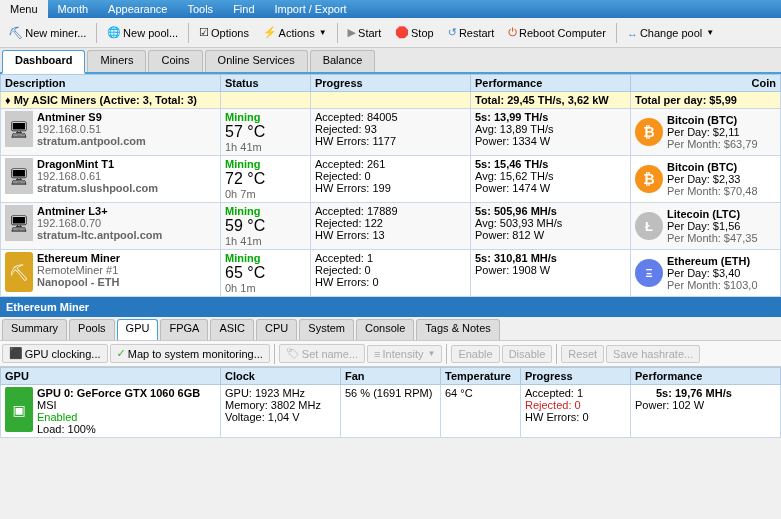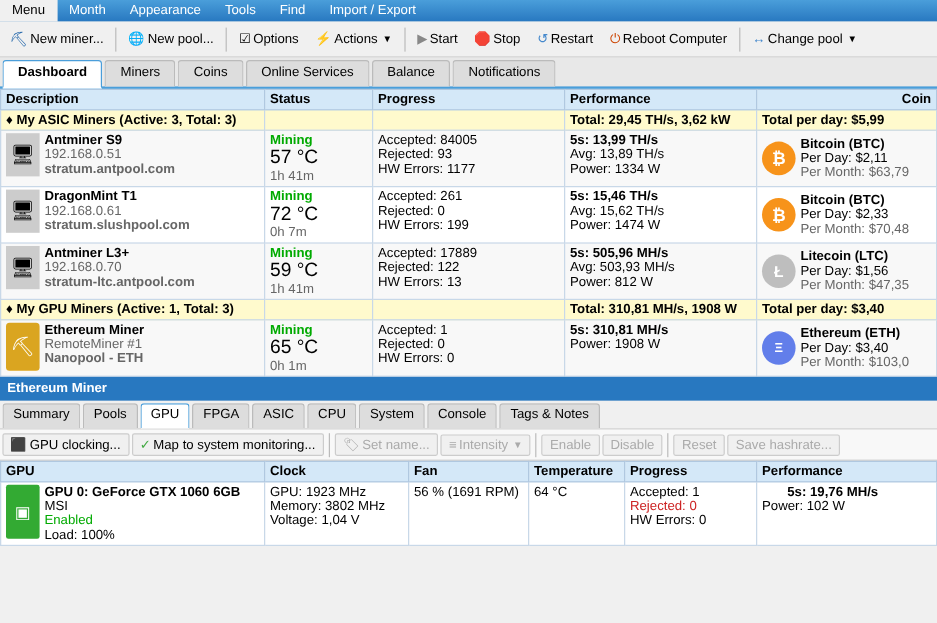--- a/index.html
+++ b/index.html
@@ -127,21 +127,20 @@
     <span class="dropdown-arrow">▼</span>
   </button>
 </div>
 
 <div class="tabs-row">
   <div class="tab active">Dashboard</div>
   <div class="tab">Miners</div>
   <div class="tab">Coins</div>
   <div class="tab">Online Services</div>
   <div class="tab">Balance</div>
-  <div class="tab">Notifications</div>
 </div>
 
 <div class="content-area">
   <table class="main-table">
     <thead>
       <tr>
         <th style="width:220px;">Description</th>
         <th style="width:90px;">Status</th>
         <th style="width:160px;">Progress</th>
         <th style="width:160px;">Performance</th>
@@ -271,27 +270,20 @@
             <div class="ltc-icon">Ł</div>
             <div class="coin-text">
               <div class="coin-name">Litecoin (LTC)</div>
               <div class="per-day">Per Day: $1,56</div>
               <div class="per-month">Per Month: $47,35</div>
             </div>
           </div>
         </td>
       </tr>
 
-      <tr class="section-header">
-        <td style="background:#fffacd;">♦ My GPU Miners (Active: 1, Total: 3)</td>
-        <td style="background:#fffacd;"></td>
-        <td style="background:#fffacd;"></td>
-        <td style="background:#fffacd; font-weight:bold;">Total: 310,81 MH/s, 1908 W</td>
-        <td style="background:#fffacd; font-weight:bold;">Total per day: $3,40</td>
-      </tr>
 
       <tr class="miner-row">
         <td>
           <div style="display:flex; align-items:flex-start; gap:4px;">
             <div style="width:28px; height:40px; background:#daa520; flex-shrink:0; display:flex; align-items:center; justify-content:center; border-radius:3px;">
               <span style="font-size:16px; color:white;">⛏</span>
             </div>
             <div>
               <div class="miner-name">Ethereum Miner</div>
               <div class="miner-ip">RemoteMiner #1</div>

